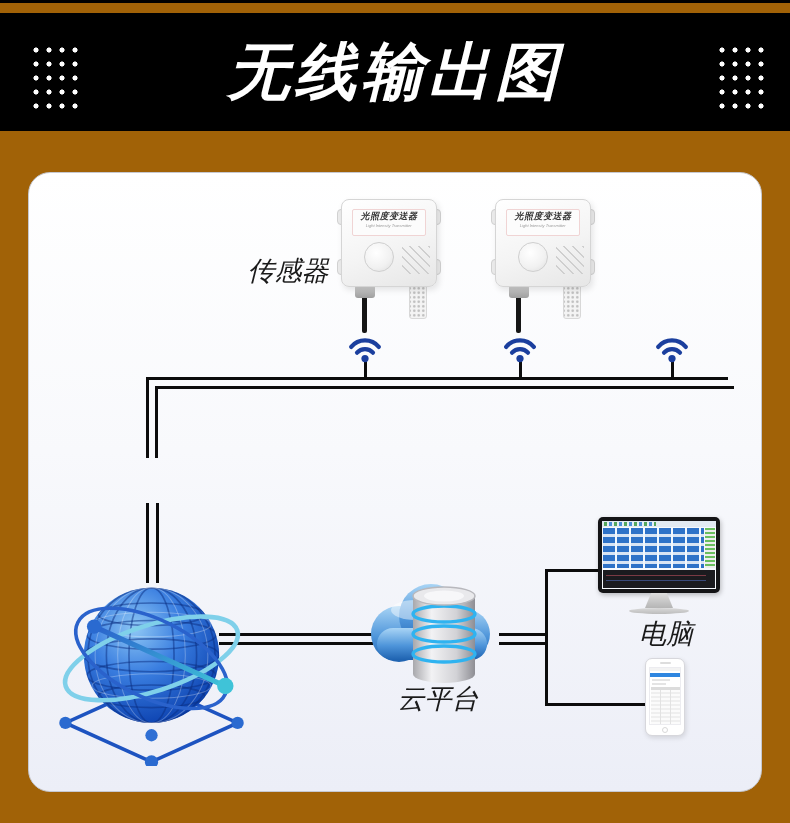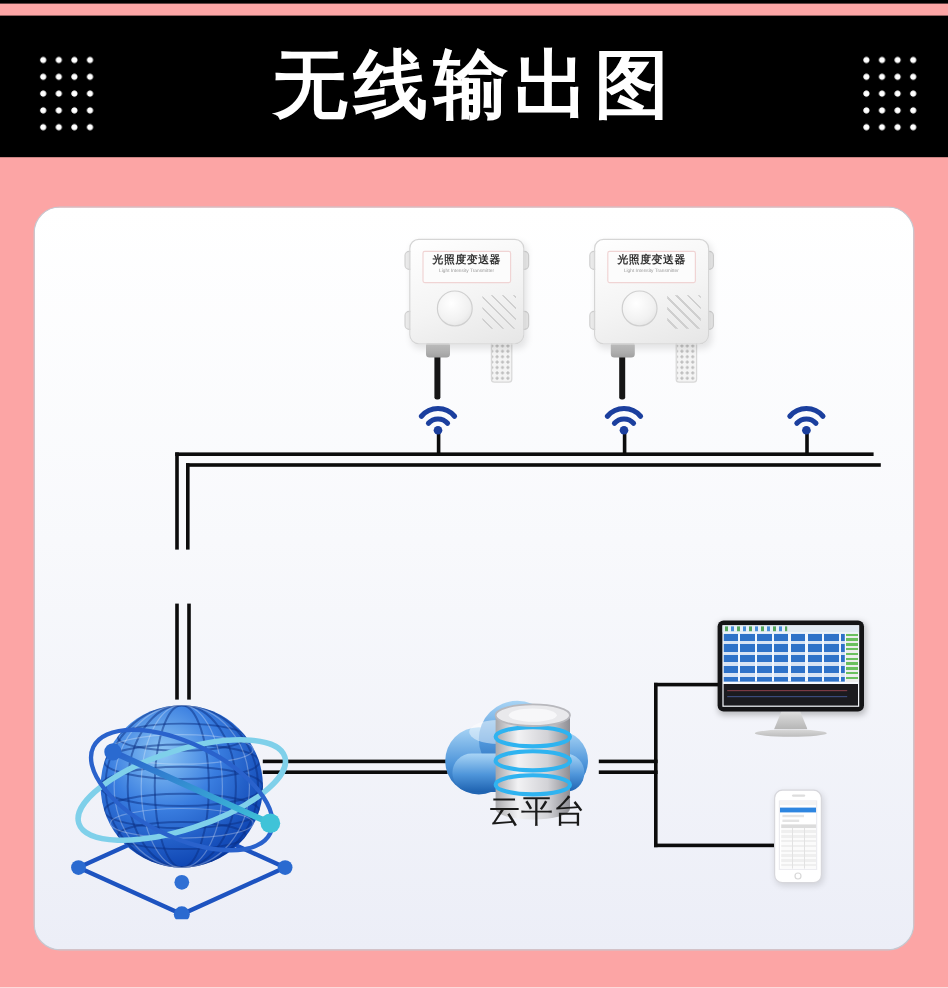--- a/index.html
+++ b/index.html
@@ -1,18 +1,18 @@
 <!DOCTYPE html>
 <html><head>
 <meta charset="utf-8">
 <style>
   * { margin:0; padding:0; box-sizing:border-box; }
   html,body { width:790px; height:823px; background:#ffffff; overflow:hidden;
               font-family:"Liberation Sans","DejaVu Sans",sans-serif; }
-  .page { position:relative; width:790px; height:823px; background:#fca5a5; }
+  .page { position:relative; width:790px; height:823px; background:#a16207;font-style:italic; }
 
   
   .top-strip { position:absolute; left:0; top:0; width:790px; height:3px; background:#000; }
   .header { position:absolute; left:0; top:13px; width:790px; height:118px; background:#000; }
   .header-title { position:absolute; left:0; top:0; width:100%; height:118px; line-height:118px;
                   text-align:center; color:#fff; font-size:62px; font-weight:800; letter-spacing:5px; }
   .dot-grid { position:absolute; width:52px; height:70px;
               background-image:radial-gradient(circle at 6px 7px, #fff 2.2px, transparent 2.9px);
               background-size:13px 14px; }
   .dots-left  { left:30px;  top:30px; }
@@ -128,20 +128,21 @@
     <div class="line" style="left:117px; top:330px; width:3px; height:80px;"></div>
     <div class="line" style="left:127px; top:330px; width:3px; height:80px;"></div>
     <div class="line" style="left:190px; top:460px; width:154px; height:3px;"></div>
     <div class="line" style="left:190px; top:469px; width:154px; height:3px;"></div>
     <div class="line" style="left:470px; top:460px; width:49px; height:3px;"></div>
     <div class="line" style="left:470px; top:469px; width:49px; height:3px;"></div>
     <div class="line" style="left:516px; top:396px; width:3px; height:137px;"></div>
     <div class="line" style="left:516px; top:396px; width:56px; height:3px;"></div>
     <div class="line" style="left:516px; top:530px; width:101px; height:3px;"></div>
 
+    <div class="lbl" style="left:199px; top:80px; width:120px;">传感器</div>
 
     <div class="sensor" style="left:308px; top:24px;">
       <div class="ear" style="left:0; top:12px;"></div>
       <div class="ear" style="left:0; top:62px;"></div>
       <div class="ear" style="left:95px; top:12px;"></div>
       <div class="ear" style="left:95px; top:62px;"></div>
       <div class="gland"></div>
       <div class="cable"></div>
       <div class="probe"></div>
       <div class="body">
@@ -276,39 +277,40 @@
           <rect x="56" y="20" width="62" height="78" fill="url(#dbGrad)"></rect>
           <ellipse cx="87" cy="98" rx="31" ry="9" fill="url(#dbGrad)"></ellipse>
           <ellipse cx="87" cy="78" rx="31" ry="8" fill="none" stroke="#2fb3f0" stroke-width="3.4"></ellipse>
           <ellipse cx="87" cy="58" rx="31" ry="8" fill="none" stroke="#2fb3f0" stroke-width="3.4"></ellipse>
           <ellipse cx="87" cy="38" rx="31" ry="8" fill="none" stroke="#2fb3f0" stroke-width="3.4"></ellipse>
           <ellipse cx="87" cy="20" rx="31" ry="9" fill="#e9e9ec" stroke="#b8b8bd" stroke-width="1.5"></ellipse>
           <ellipse cx="87" cy="20" rx="20" ry="5.5" fill="#f7f7f9"></ellipse>
         </g>
       </svg>
     </div>
-    <div class="lbl" style="left:359px; top:485px; width:100px;text-align:right;">云平台</div>
+    <div class="lbl" style="left:359px; top:508px; width:100px;">云平台</div>
 
     <div class="monitor">
       <div class="bezel">
         <div class="screen">
           <div class="toolbar">
               <div class="icons"></div>
             </div>
           <div class="grid"></div>
           <div class="sidep"></div>
           <div class="chart">
             <div class="l1"></div>
             <div class="l2"></div>
           </div>
         </div>
       </div>
       <div class="neck"></div>
       <div class="base"></div>
     </div>
+    <div class="lbl" style="left:587px; top:443px; width:100px;">电脑</div>
 
     <div class="phone">
       <div class="spk"></div>
       <div class="scr">
         <div class="row-status"></div>
         <div class="row-blue"></div>
         <div class="row-a"></div>
         <div class="row-b"></div>
         <div class="tbl-h"></div>
         <div class="tbl"></div>

